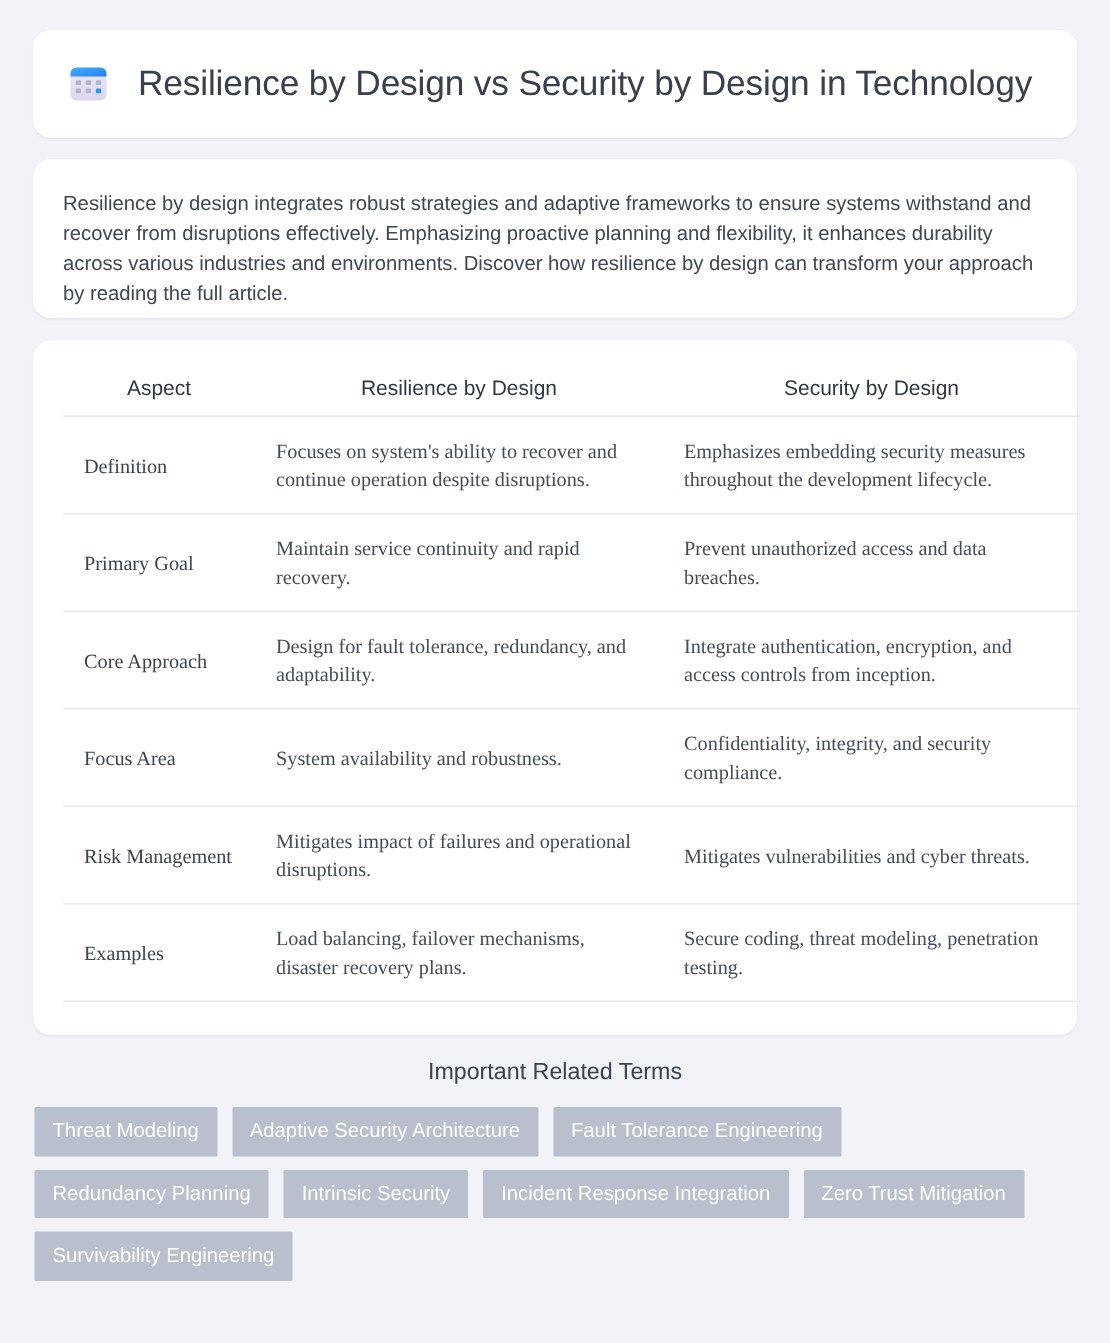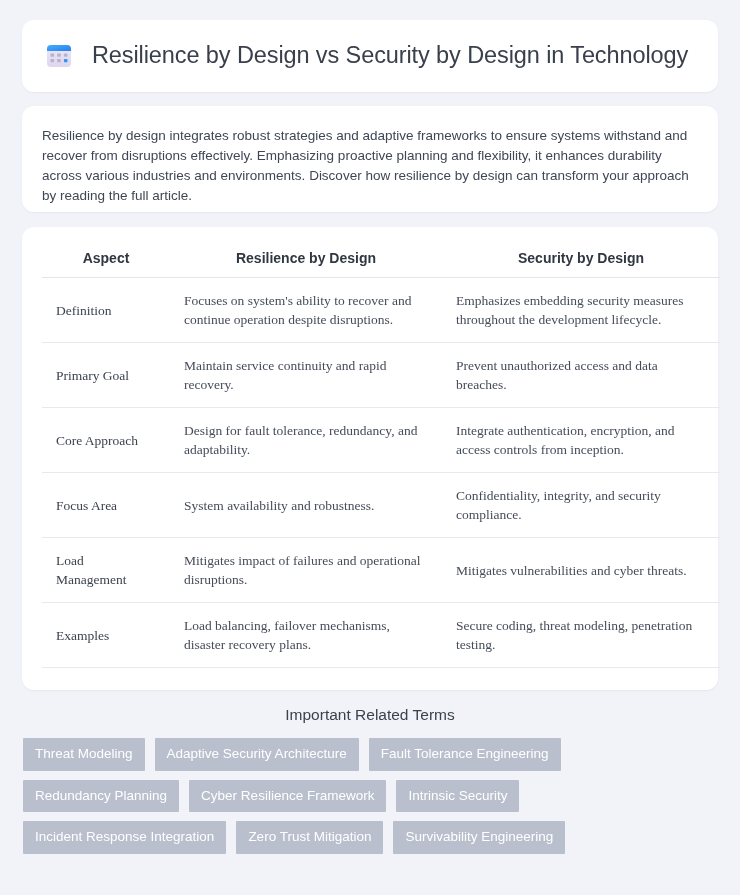--- a/index.html
+++ b/index.html
@@ -74,21 +74,21 @@
   }
 
   table.compare {
     width: 100%;
     border-collapse: collapse;
     table-layout: fixed;
   }
 
   table.compare th {
     font-size: 14px;
-    font-weight: bold;
+    font-weight: normal;
     color: #2f3742;
     padding: 3px 14px 11px 14px;
     border-bottom: 1px solid #e3e5e9;
   }
 
   table.compare th.col-aspect { width: 128px; }
   table.compare th.col-b      { width: 272px; }
   table.compare th.col-c      { width: 278px; }
 
   table.compare td {
@@ -192,40 +192,39 @@
           <td class="aspect-cell">Core Approach</td>
           <td>Design for fault tolerance, redundancy, and adaptability.</td>
           <td>Integrate authentication, encryption, and access controls from inception.</td>
         </tr>
         <tr>
           <td class="aspect-cell">Focus Area</td>
           <td>System availability and robustness.</td>
           <td>Confidentiality, integrity, and security compliance.</td>
         </tr>
         <tr>
-          <td class="aspect-cell">Load Management</td>
+          <td class="aspect-cell">Risk Management</td>
           <td>Mitigates impact of failures and operational disruptions.</td>
           <td>Mitigates vulnerabilities and cyber threats.</td>
         </tr>
         <tr>
           <td class="aspect-cell">Examples</td>
           <td>Load balancing, failover mechanisms, disaster recovery plans.</td>
           <td>Secure coding, threat modeling, penetration testing.</td>
         </tr>
       </tbody>
     </table>
   </div>
 
   <h2 class="terms-heading">Important Related Terms</h2>
 
   <div class="tag-list">
     <span class="tag">Threat Modeling</span>
     <span class="tag">Adaptive Security Architecture</span>
     <span class="tag">Fault Tolerance Engineering</span>
     <span class="tag">Redundancy Planning</span>
-    <span class="tag">Cyber Resilience Framework</span>
     <span class="tag">Intrinsic Security</span>
     <span class="tag">Incident Response Integration</span>
     <span class="tag">Zero Trust Mitigation</span>
     <span class="tag">Survivability Engineering</span>
   </div>
 
 </div>
 
 </body></html>

